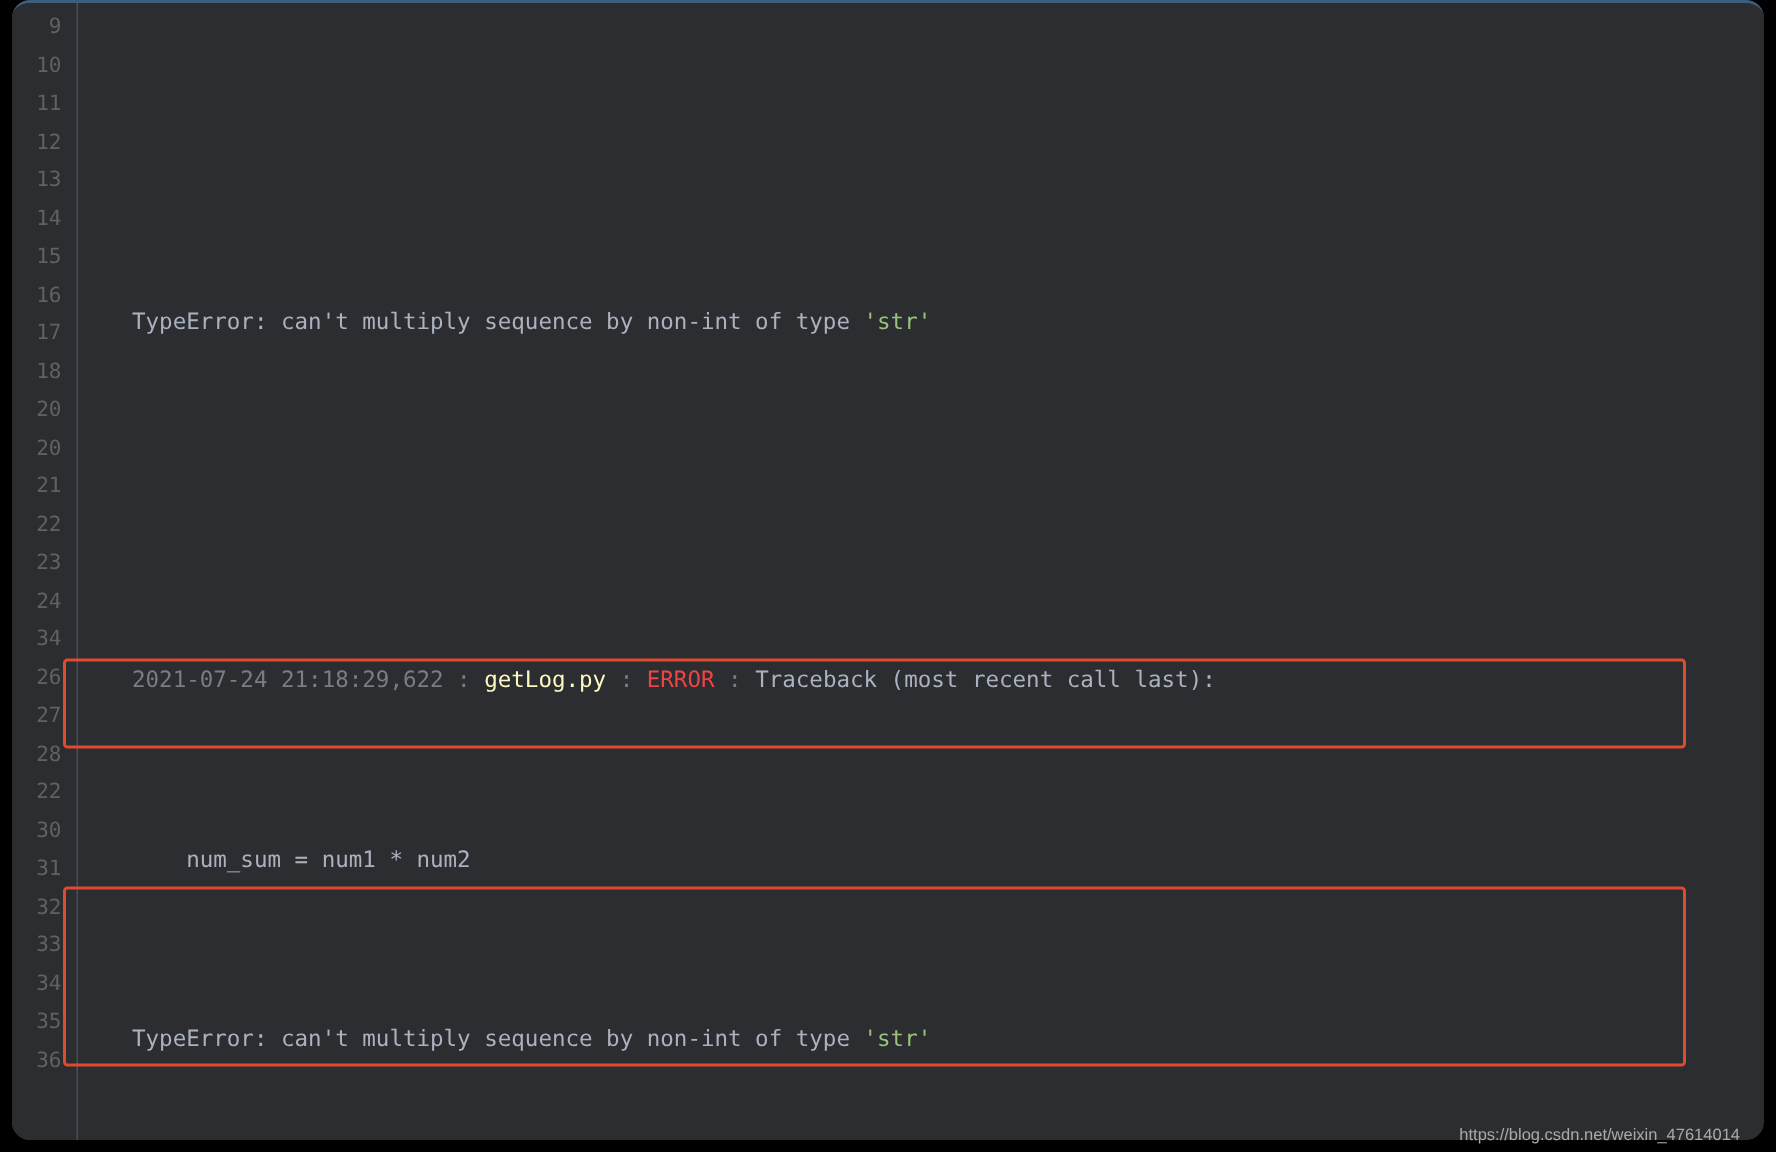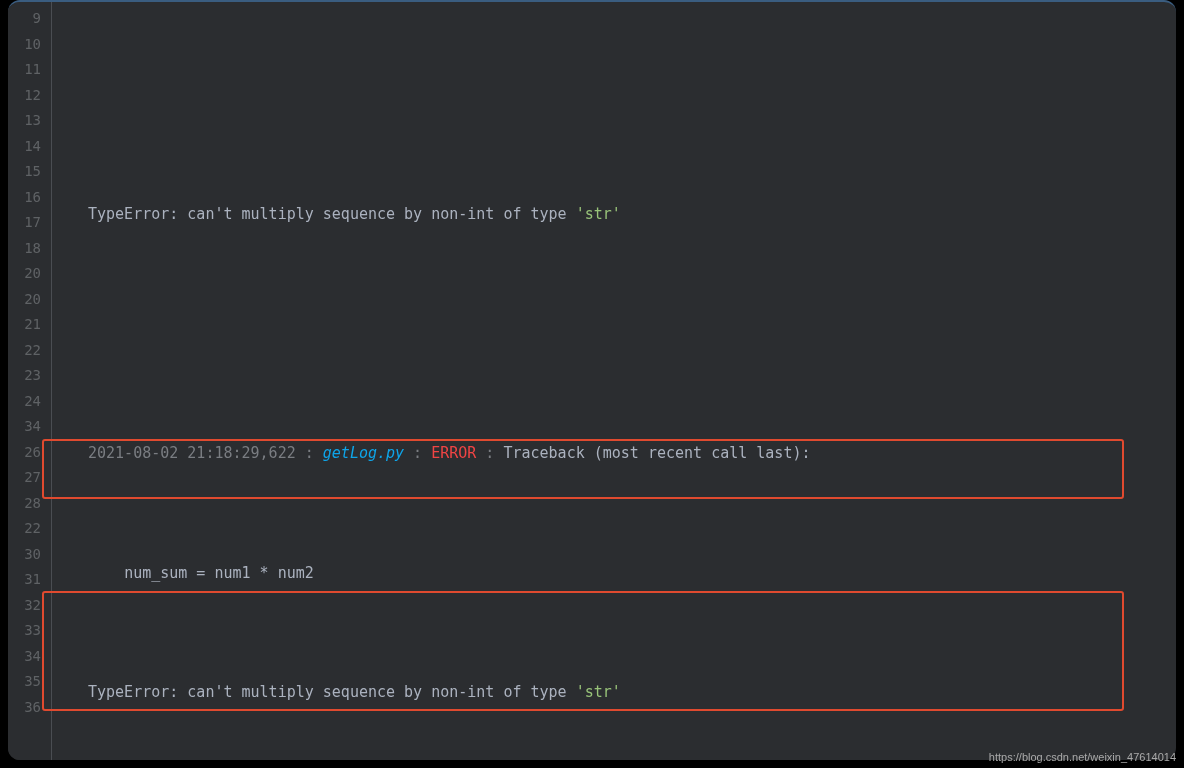--- a/index.html
+++ b/index.html
@@ -18,32 +18,32 @@
   font-size:14px; color:#5f6265; text-align:right;
   padding-top:4px;
 }
 .gutter .ln { height:25.5px; line-height:25.5px; padding-right:10px; }
 .code {
   flex:1 1 auto; position:relative; padding-left:36px; padding-top:4px;
   font-size:15px; line-height:25.5px; color:#abb2bf; white-space:pre;
 }
 .code .row { height:25.5px; position:relative;margin-top:43px; }
 .c-dim { color:#7a7d82; }
-.c-mod { color:#0ea5e9; font-style:italic; }
+.c-mod { color:#fef9c3; }
 .c-err { color:#ef4444; }
 .c-str { color:#98c379; }
 .c-num { color:#b98fd1; font-style:italic; }
 .c-txt { color:#abb2bf; }
 .sw { text-decoration-line:underline; text-decoration-style:wavy; text-decoration-color:#6d9477; text-decoration-thickness:1px; text-underline-offset:3px; }
 .hilite {
   position:absolute; border:2px solid #e04a2f; border-radius:3px;
   pointer-events:none;
 }
 .watermark {
-  position:absolute; right:8px; bottom:5px;
+  position:absolute; right:24px; bottom:5px;
   font-family:Arial,sans-serif; font-size:11px; color:#aaa;
 }
 </style>
 </head>
 <body>
 
 <div class="frame">
   <div class="editor">
     <div class="gutter" id="gutter">
         <div class="ln">9</div>
@@ -75,21 +75,21 @@
         <div class="ln">35</div>
         <div class="ln">36</div>
       </div>
     <div class="code" id="code">
 
       <div class="hilite" style="left:-10px; top:437px; width:1082px; height:60px;"></div>
       <div class="hilite" style="left:-10px; top:589px; width:1082px; height:120px;"></div>
 
       <div class="row"><span class="c-txt">TypeError: can't multiply sequence by non-int of type </span><span class="c-str">'str'</span></div>
       <div class="row"></div>
-      <div class="row"><span class="c-dim">2021-08-02 21:18:29,622</span><span class="c-dim"> : </span><span class="c-mod">getLog.py</span><span class="c-dim"> : </span><span class="c-err">ERROR</span><span class="c-dim"> : </span><span class="c-txt">Traceback (most recent call last):</span></div>
+      <div class="row"><span class="c-dim">2021-07-24 21:18:29,622</span><span class="c-dim"> : </span><span class="c-mod">getLog.py</span><span class="c-dim"> : </span><span class="c-err">ERROR</span><span class="c-dim"> : </span><span class="c-txt">Traceback (most recent call last):</span></div>
       <div class="row">    <span class="c-txt">num_sum = num1 * num2</span></div>
       <div class="row"><span class="c-txt">TypeError: can't multiply sequence by non-int of type </span><span class="c-str">'str'</span></div>
       <div class="row"></div>
       
       
       
       
       
       
       

